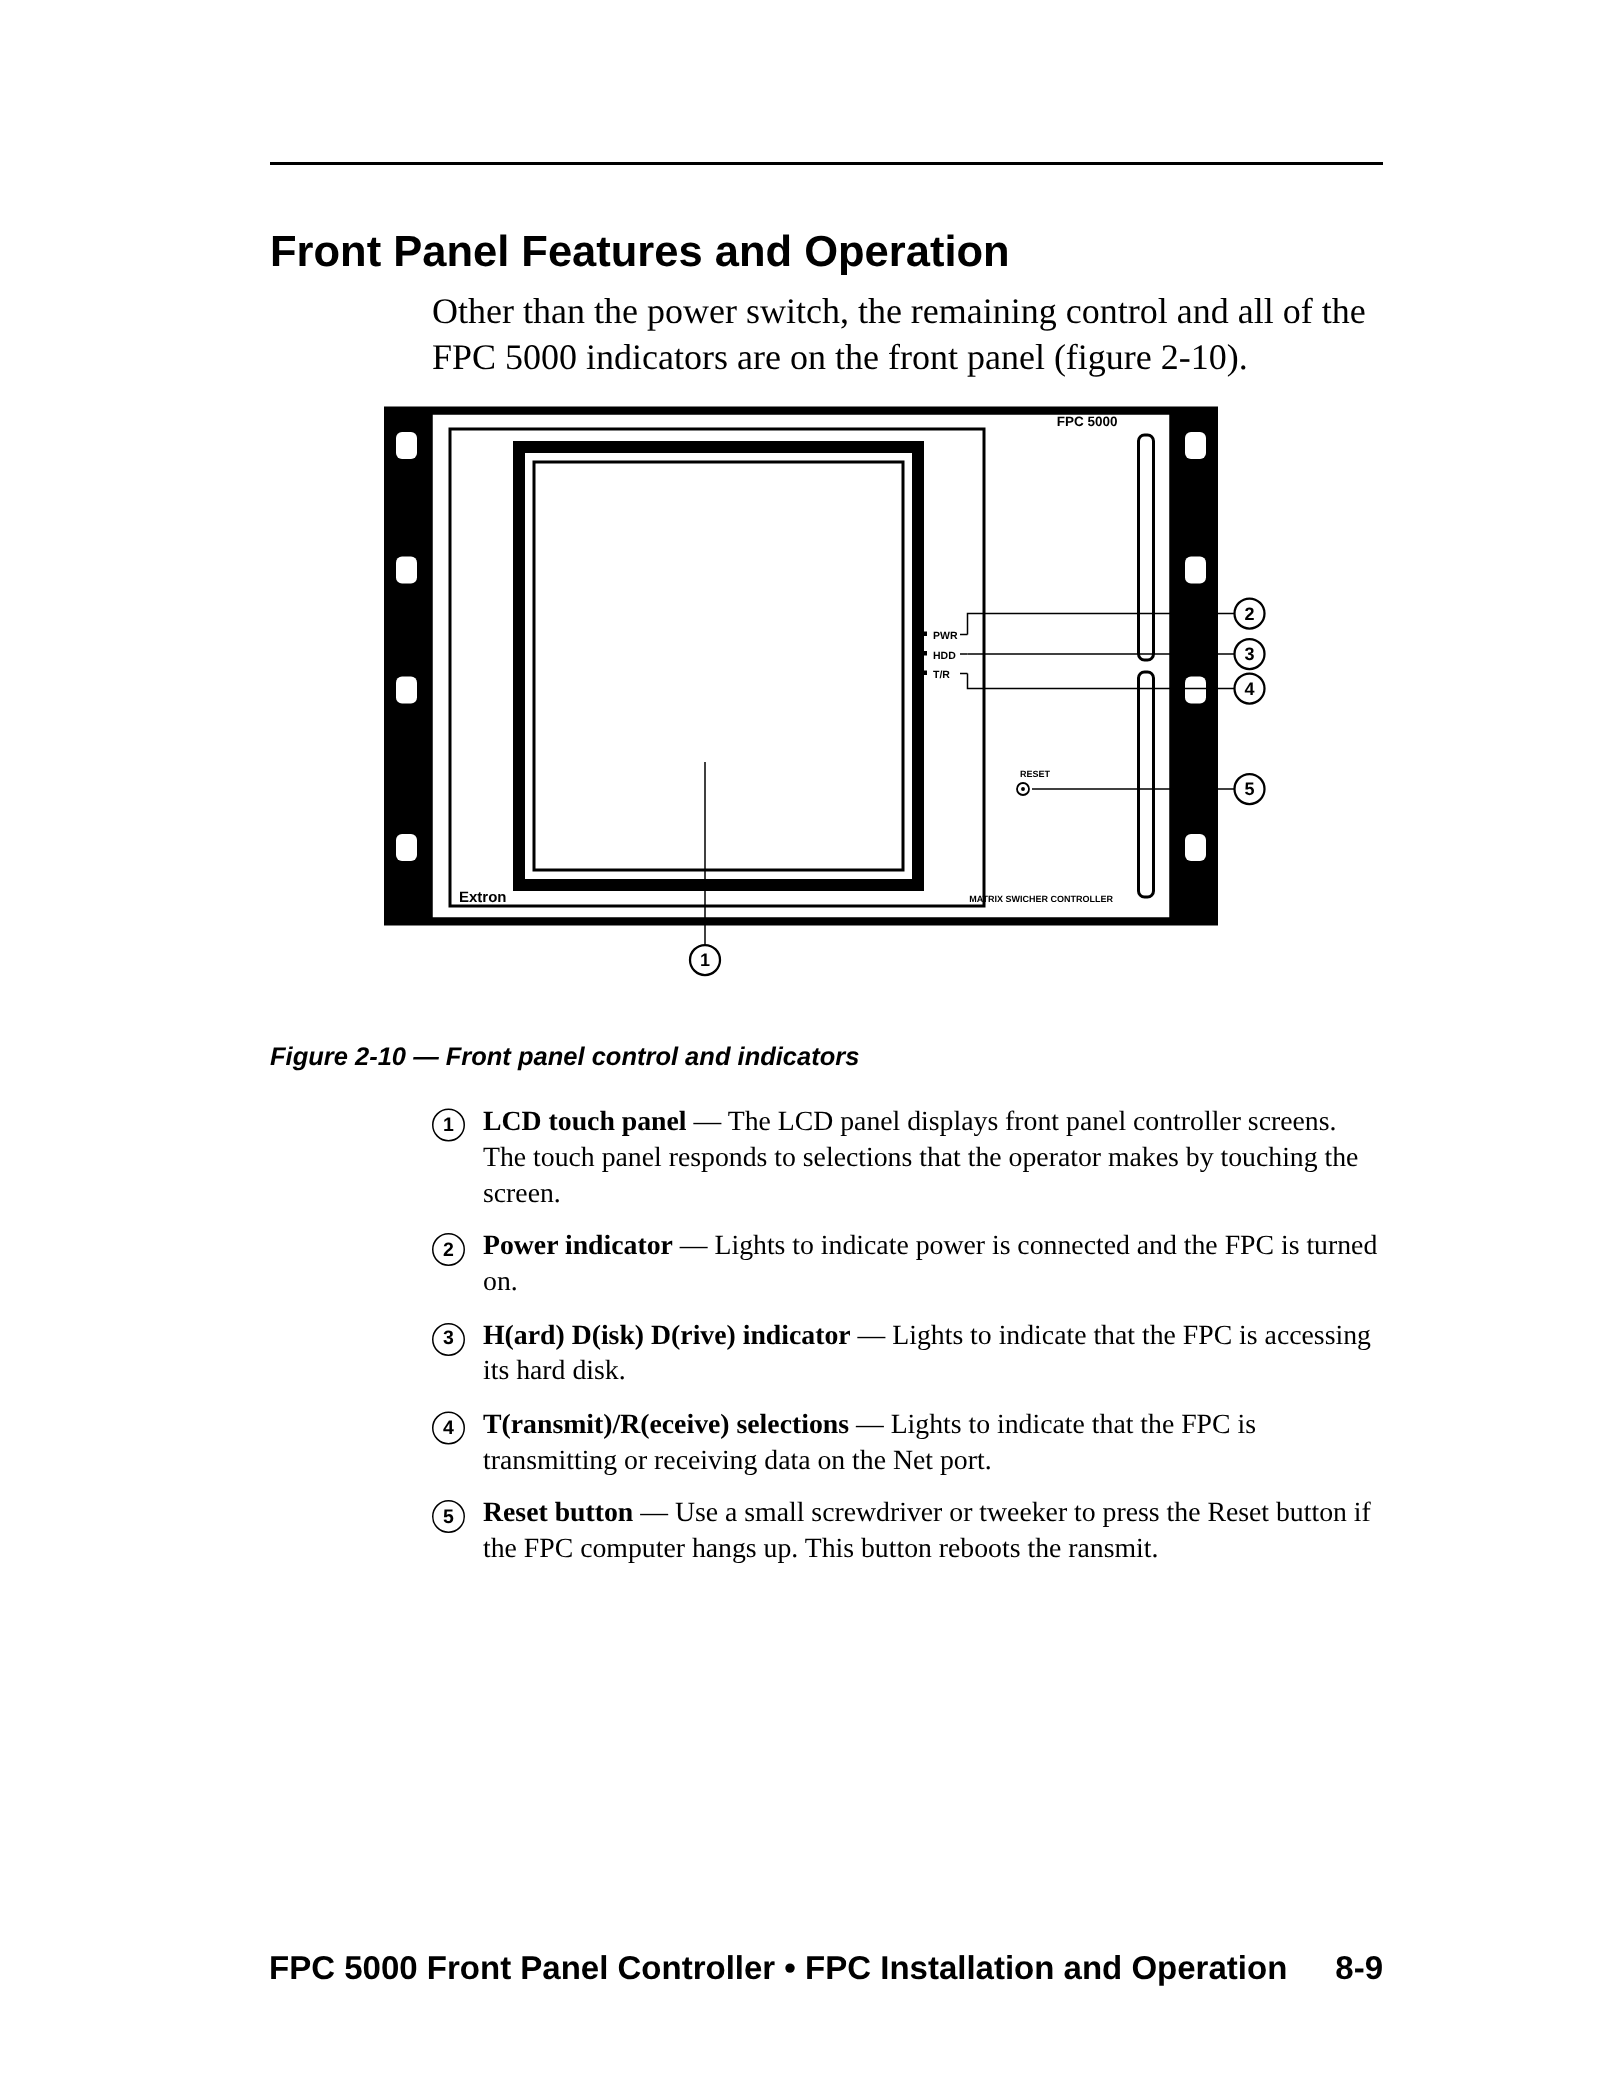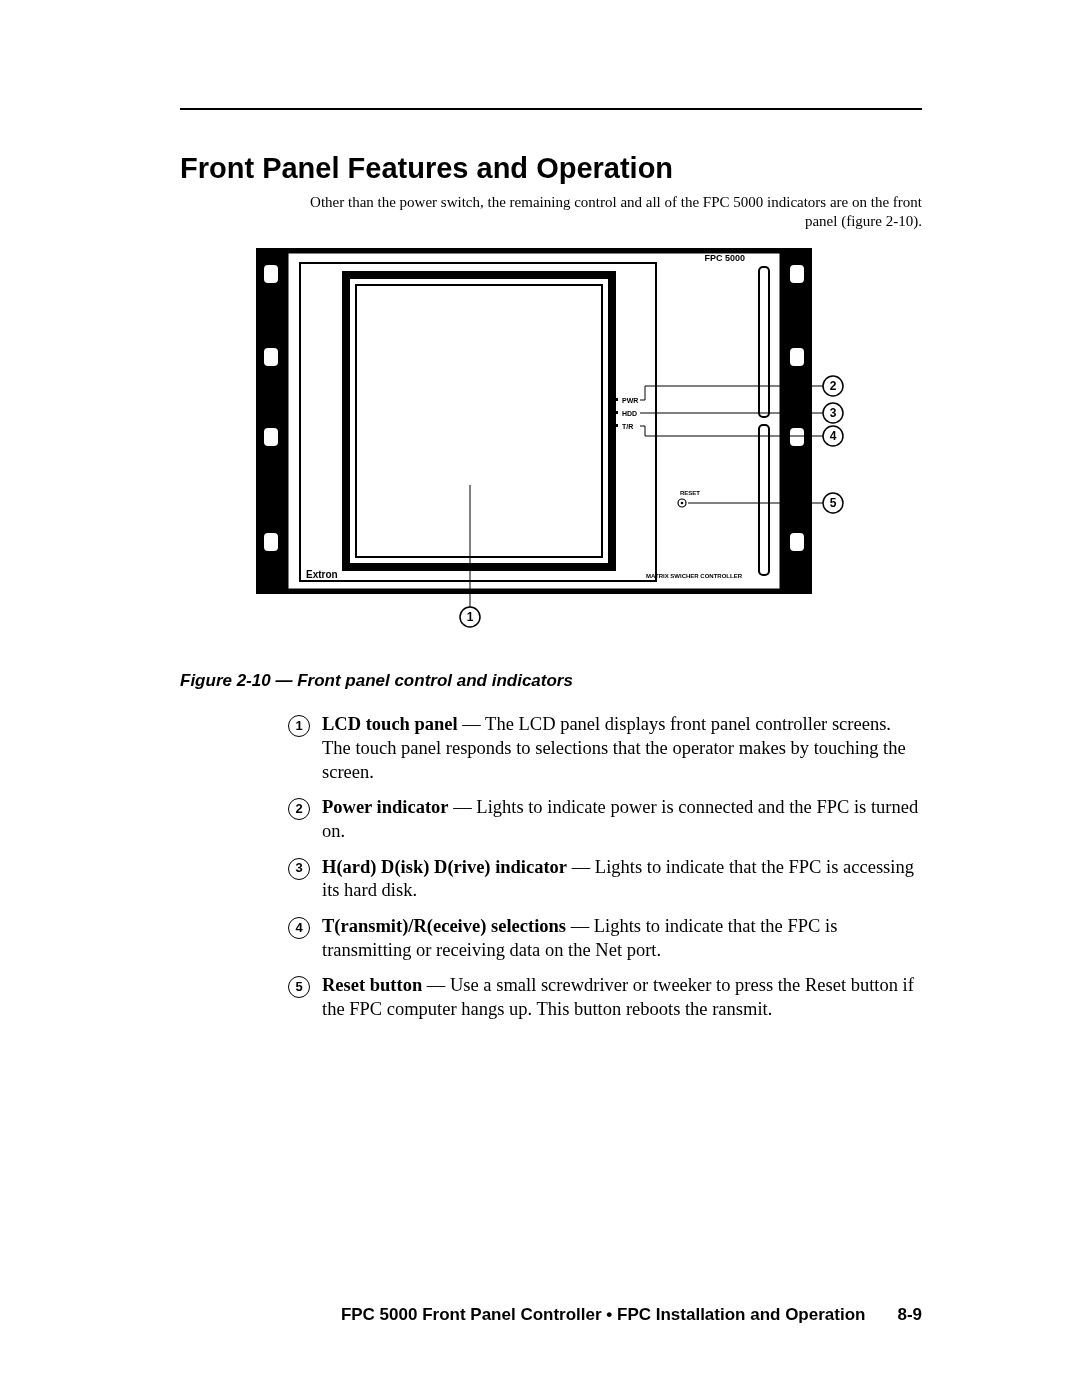--- a/index.html
+++ b/index.html
@@ -16,24 +16,23 @@
   }
   h1.section-title {
     font-family: "Helvetica Neue", Helvetica, Arial, sans-serif;
     font-weight: 800;
     font-size: 29px;
     letter-spacing: 0px;
     margin-bottom: 8px;
   }
   .intro {
     margin-left: 108px;
-    font-size: 15px;
+    font-size: 24px;
     line-height: 1.28;
     margin-bottom: 14px;
-    text-align: right;
   }
   .figure-wrap {
     margin-left: 70px;
     position: relative;
   }
   .fig-caption {
     font-family: "Helvetica Neue", Helvetica, Arial, sans-serif;
     font-weight: 700;
     font-style: italic;
     font-size: 17px;
@@ -64,21 +63,21 @@
     margin-top: 2px;
   }
   .item .body { flex: 1; }
   .item .body b { font-weight: 700; }
   .footer {
     position: absolute;
     bottom: 72px;
     right: 150px;
     font-family: "Helvetica Neue", Helvetica, Arial, sans-serif;
     font-weight: 700;
-    font-size: 17px;
+    font-size: 22px;
     display: flex;
     gap: 32px;
   }
   
   .svg-small { font-family: Arial, sans-serif; font-weight: 700; }
 </style>
 </head>
 <body>
 
 <div class="page">

